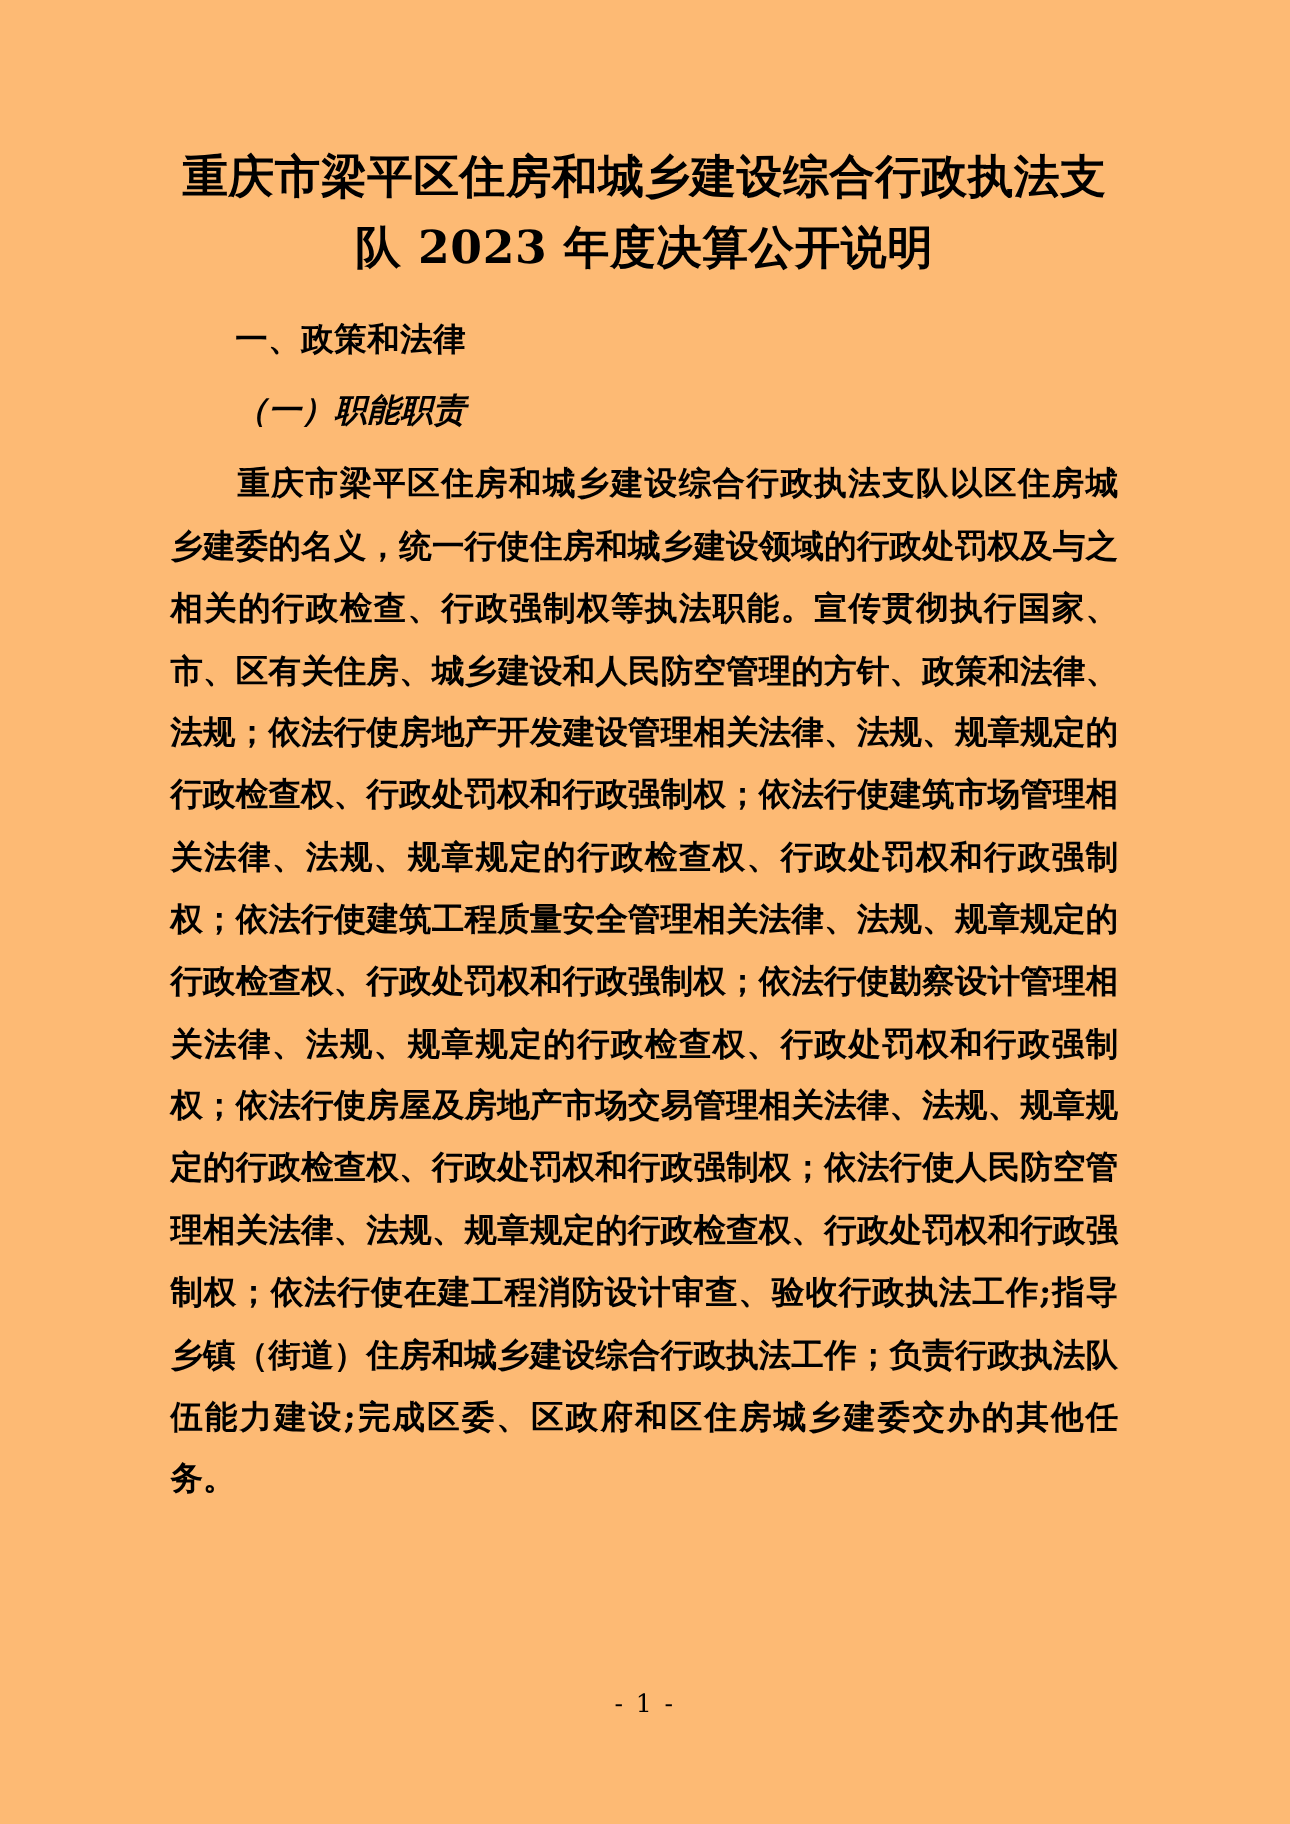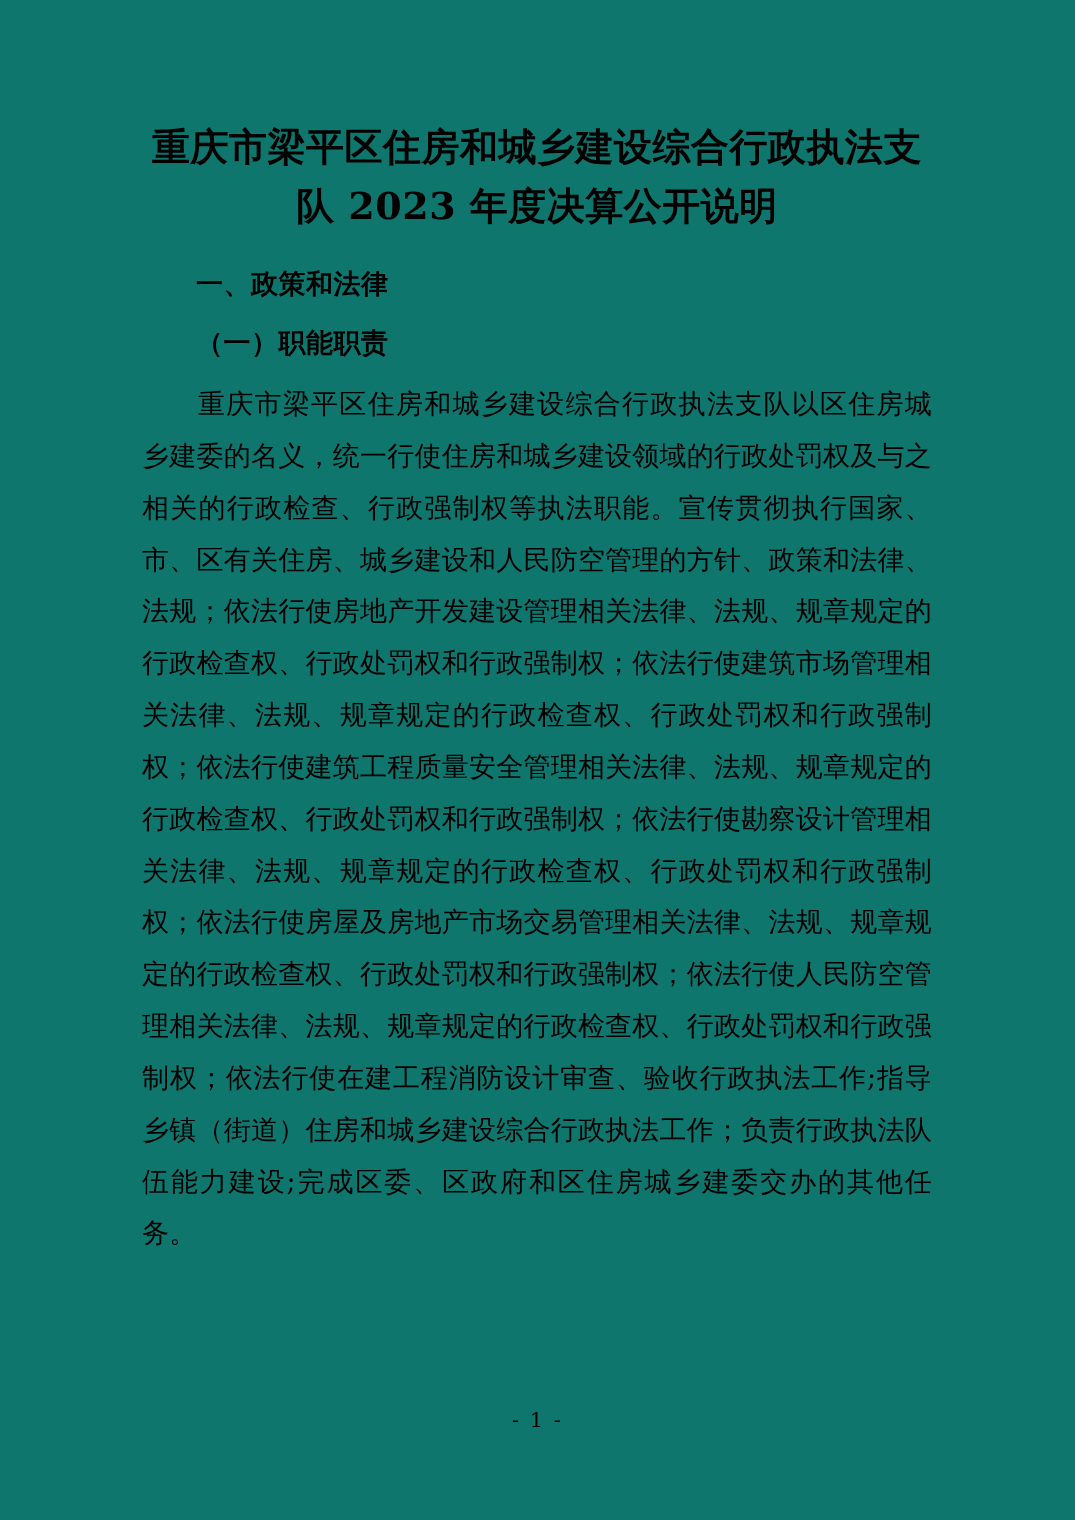--- a/index.html
+++ b/index.html
@@ -4,21 +4,21 @@
 <style>
   html, body {
     margin: 0;
     padding: 0;
     background: #ffffff;
   }
   .page {
     position: relative;
     width: 1075px;
     height: 1520px;
-    background: #0f766e;
+    background: #fdba74;
     margin: 0 auto;
     box-sizing: border-box;
     font-family: "DejaVu Serif", "Liberation Serif", serif;
     color: #000000;
     overflow: hidden;
   }
   .content {
     position: absolute;
     left: 142px;
     top: 118px;
@@ -43,30 +43,32 @@
     text-indent: 54px;
     letter-spacing: 0.5px;
   }
   .heading-2 {
     font-family: "DejaVu Serif", "Liberation Serif", serif;
     font-size: 27px;
     line-height: 1.6;
     margin: 0 0 14px 0;
     text-indent: 54px;
     letter-spacing: 0.5px;
+    font-style: italic;
   }
   .body-para {
     font-family: "DejaVu Serif", "Liberation Serif", serif;
     font-size: 27px;
     line-height: 1.92;
     text-align: justify;
     text-justify: inter-ideograph;
     margin: 0;
     text-indent: 56px;
     letter-spacing: 0.2px;
+    font-weight: bold;
   }
   .page-number {
     position: absolute;
     left: 0;
     right: 0;
     bottom: 88px;
     text-align: center;
     font-family: "DejaVu Serif", "Liberation Serif", serif;
     font-size: 21px;
     letter-spacing: 2px;

